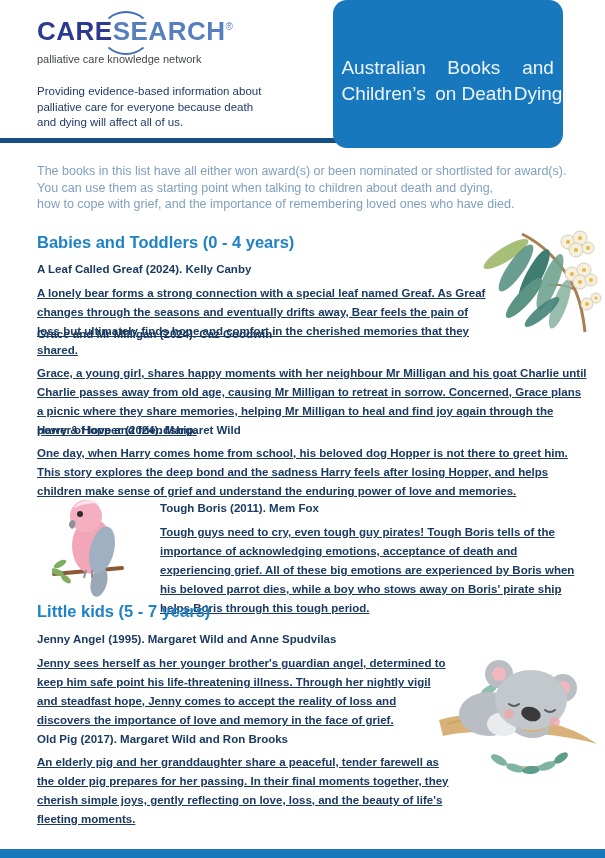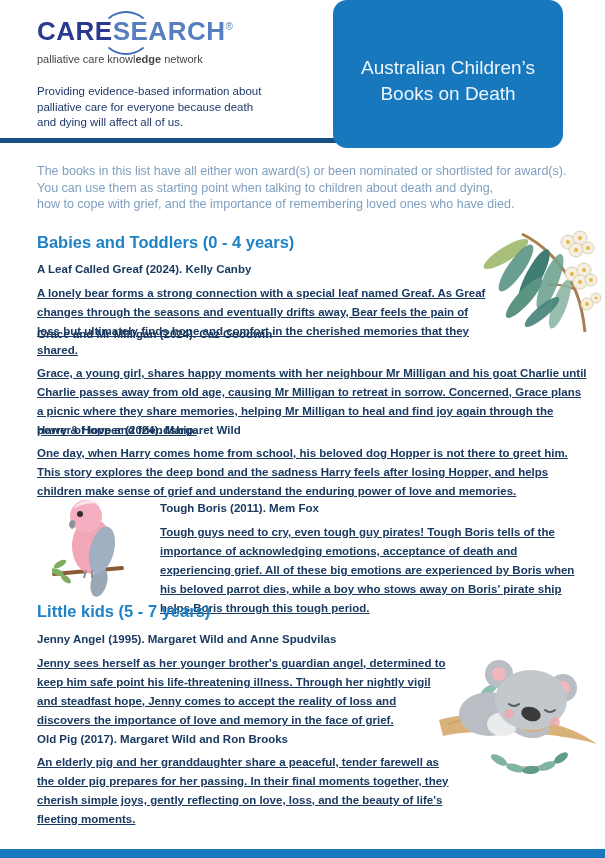--- a/index.html
+++ b/index.html
@@ -7,26 +7,26 @@
   .page{position:relative;width:605px;height:858px;background:#ffffff;overflow:hidden;}
 
   
   .logo{position:absolute;left:37px;top:16px;width:220px;}
   .logo-word{font-size:26px;font-weight:600;letter-spacing:.5px;white-space:nowrap;position:relative;z-index:2;}
   .logo-care{color:#2b3a90;}
   .logo-search{color:#577fc0;}
   .logo-reg{font-size:10px;color:#577fc0;vertical-align:super;font-weight:400;}
   .logo-arc{position:absolute;left:64px;top:-5px;width:46px;height:40px;border:2.5px solid #3f6db8;border-left-color:transparent;border-right-color:transparent;border-radius:50%;z-index:3;pointer-events:none;}
   .tagline{position:absolute;left:37px;top:53px;font-size:11px;color:#43474a;white-space:nowrap;}
-  .tagline b{font-weight:700;}
+  .tagline b{font-weight:400;}
   .mission{position:absolute;left:37px;top:84px;font-size:11.5px;font-weight:400;line-height:15.5px;color:#20396a;}
   .header-rule{position:absolute;left:0;top:138px;width:340px;height:4.5px;background:#174f85;z-index:1;}
 
   .title-box{position:absolute;left:333px;top:0;width:230px;height:148px;background:#1878be;border-radius:14px;z-index:2;
-             display:flex;flex-direction:column;justify-content:center;align-items:center;padding-top:14px;box-sizing:border-box;}
+             display:flex;flex-direction:row;justify-content:center;align-items:center;padding-top:14px;box-sizing:border-box;}
   .title-box div{color:#edf4fb;font-size:19px;line-height:26px;font-weight:400;text-align:center;}
 
   
   .intro{position:absolute;left:37px;top:163px;font-size:12.5px;line-height:16.5px;color:#7f9fc0;}
 
   
   .section-heading{position:absolute;left:37px;font-size:16.5px;font-weight:700;color:#1e82c6;white-space:nowrap;}
   .book-title{position:absolute;font-size:11.5px;font-weight:700;color:#1a3a61;white-space:nowrap;}
   .book-desc{position:absolute;font-size:11.5px;font-weight:600;line-height:19px;color:#1a3a61;text-decoration:underline;}
 
@@ -51,20 +51,21 @@
     <div>Providing evidence-based information about</div>
     <div>palliative care for everyone because death</div>
     <div>and dying will affect all of us.</div>
   </div>
 
   <div class="header-rule"></div>
 
   <div class="title-box">
     <div>Australian Children’s</div>
     <div>Books on Death</div>
+    <div>and Dying</div>
   </div>
 
   <div class="intro">
     <div>The books in this list have all either won award(s) or been nominated or shortlisted for award(s).</div>
     <div>You can use them as starting point when talking to children about death and dying,</div>
     <div>how to cope with grief, and the importance of remembering loved ones who have died.</div>
   </div>
 
   <div class="section-heading" style="top:233px">Babies and Toddlers (0 - 4 years)</div>
 

